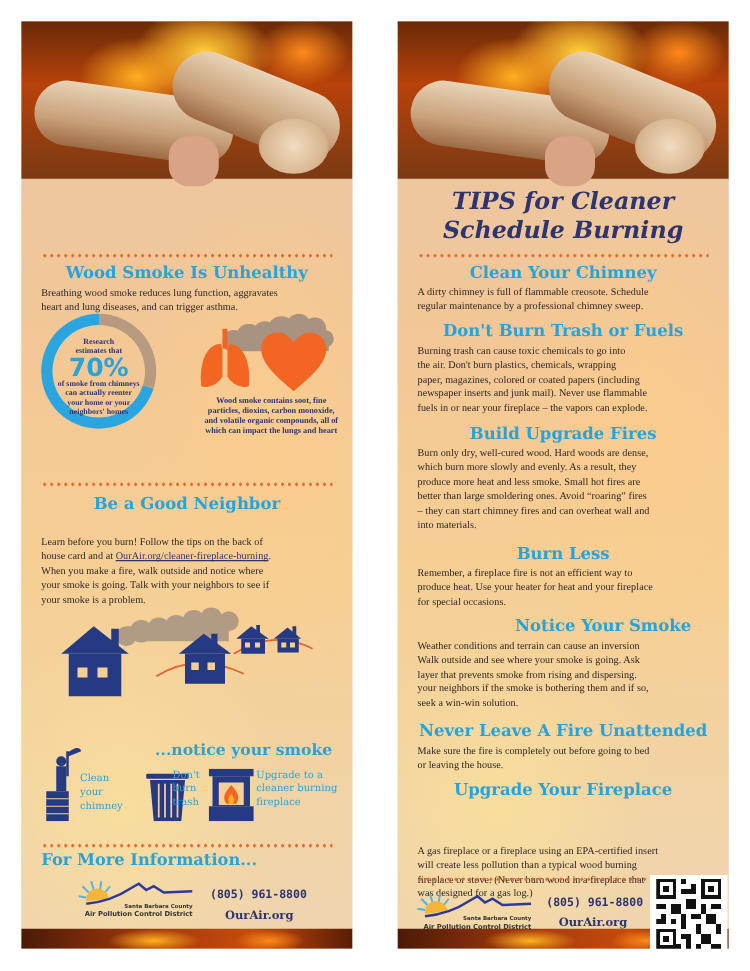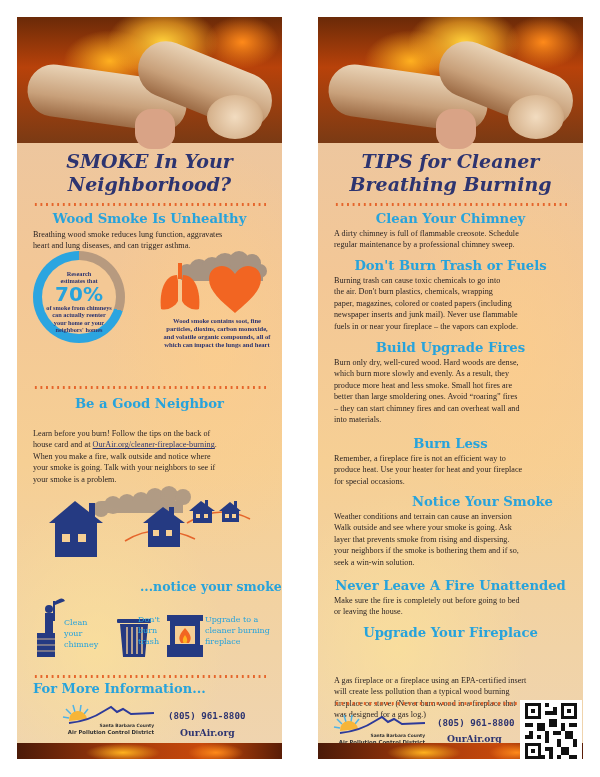--- a/index.html
+++ b/index.html
@@ -53,24 +53,20 @@
 <body>
 
 <div class="card" id="card-left">
   <div class="photo">
     <div class="log log1"></div>
     <div class="log log2"></div>
     <div class="logend"></div>
     <div class="hand"></div>
   </div>
 
-  <div class="title" style="top:133px;">
-    <div>SMOKE In Your</div>
-    <div>Neighborhood?</div>
-  </div>
 
   <div class="dots" style="top:186px;"></div>
 
   <div class="h2" style="top:194px;">Wood Smoke Is Unhealthy</div>
   <div class="body" style="left:16px;top:212px;width:240px;">
     <div>Breathing wood smoke reduces lung function, aggravates</div>
     <div>heart and lung diseases, and can trigger asthma.</div>
   </div>
 
   <div class="ring">
@@ -158,21 +154,21 @@
         <rect x="159" y="31" width="4" height="4" fill="#f6cf94"></rect>
     </g>
     <g fill="#253a82">
       <polygon points="174,28 185,19 196,28"></polygon>
         <rect x="189" y="18" width="3" height="7"></rect>
         <rect x="177" y="28" width="17" height="11"></rect>
       <rect x="180" y="31" width="4" height="4" fill="#f6cf94"></rect>
         <rect x="187" y="31" width="4" height="4" fill="#f6cf94"></rect>
     </g>
   </svg>
-  <div class="notice" style="left:107px;top:562px;margin-left:16px;">...notice your smoke</div>
+  <div class="notice" style="left:107px;top:575px;">...notice your smoke</div>
 
   <svg style="position:absolute;left:18px;top:578px;" width="30" height="62" viewBox="0 0 30 62">
     <g fill="#253a82">
       <rect x="2" y="38" width="18" height="24"></rect>
       <circle cx="14" cy="14" r="4"></circle>
         <rect x="10" y="18" width="8" height="20"></rect>
       <path d="M18 8 Q28 0 30 6 L20 10 Z"></path>
         <rect x="18" y="6" width="2" height="20"></rect>
     </g>
     <g stroke="#f6cf94" stroke-width="0.8">
@@ -244,21 +240,21 @@
 <div class="card" id="card-right">
   <div class="photo">
     <div class="log log1"></div>
     <div class="log log2"></div>
     <div class="logend"></div>
     <div class="hand"></div>
   </div>
 
   <div class="title" style="top:133px;">
     <div>TIPS for Cleaner</div>
-    <div>Breathing Burning</div>
+    <div>Schedule Burning</div>
   </div>
 
   <div class="dots" style="top:186px;"></div>
 
   <div class="h2" style="top:194px;">Clean Your Chimney</div>
   <div class="body" style="left:16px;top:211px;width:245px;">
     <div>A dirty chimney is full of flammable creosote. Schedule</div>
     <div>regular maintenance by a professional chimney sweep.</div>
   </div>
 

